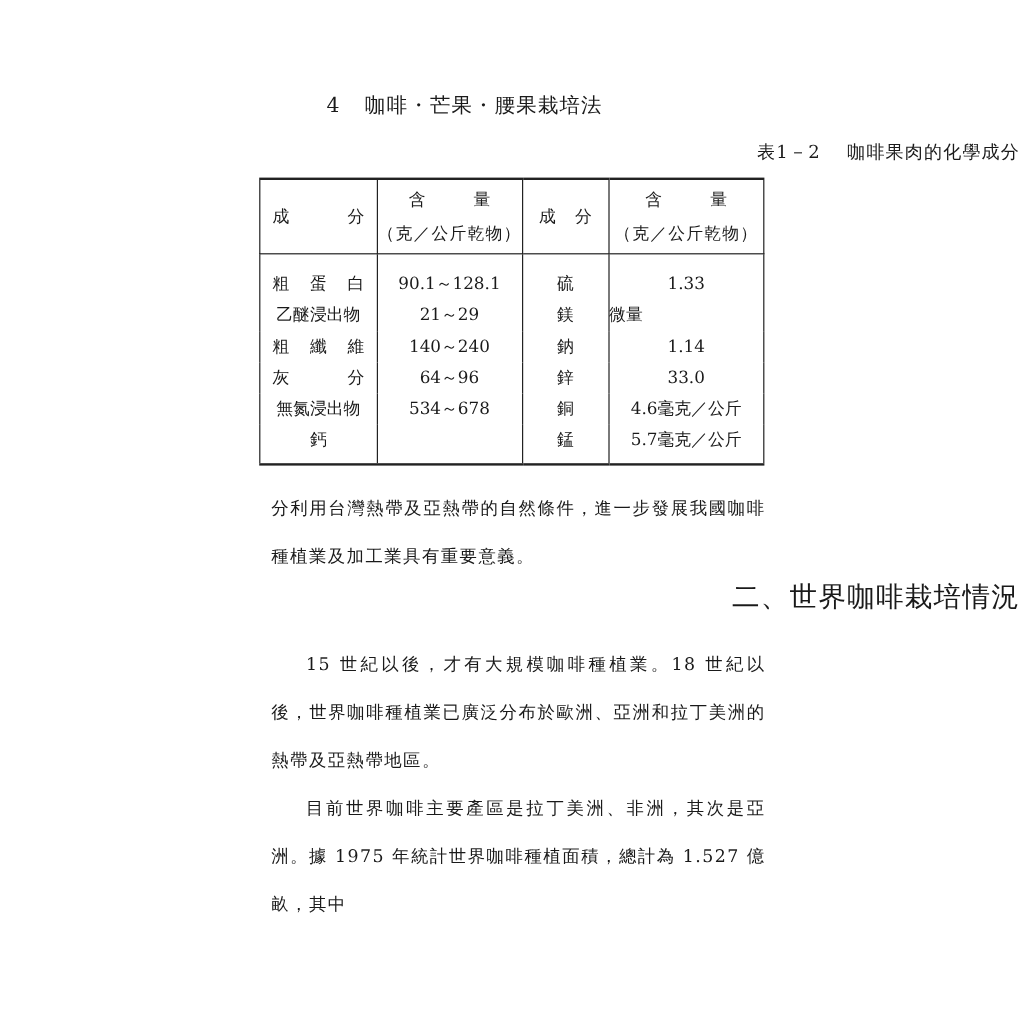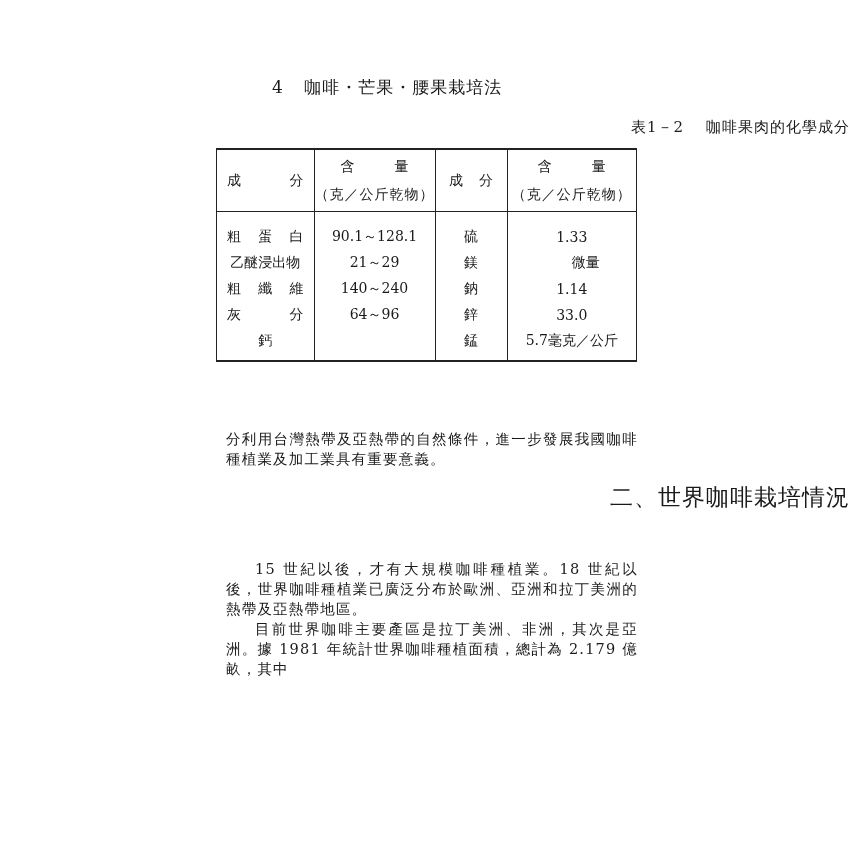--- a/index.html
+++ b/index.html
@@ -21,21 +21,21 @@
   table.comp tr.last td { border-bottom:2px solid #222; }
   table.comp td { height:26px; text-align:center; }
   table.comp tr.first td { padding-top:12px; }
   table.comp tr.last td { padding-bottom:6px; }
   .c1 { width:99px; } .c2 { width:120px; } .c3 { width:73px; } .c4 { width:129px; }
   .head-cell-split { display:flex; justify-content:space-between; padding:0 10px; }
   .head-cell-split2 { display:flex; justify-content:center; gap:16px; }
   .qty-line1 { display:flex; justify-content:center; gap:40px; margin-bottom:10px; }
   .qty-line2 { text-align:center; white-space:nowrap; letter-spacing:1px; }
   .name-spread { display:flex; justify-content:space-between; padding:0 10px; }
-  .body-text { left:226px; width:412px; font-size:14.5px; line-height:20px; letter-spacing:1.2px; text-align:justify;margin-top:25px; }
+  .body-text { left:226px; width:412px; font-size:14.5px; line-height:40px; letter-spacing:1.2px; text-align:justify; }
   .para { margin:0; }
   .indent { text-indent:2em; }
   .section-title { left:0; width:850px; top:482px; text-align:right; font-family:"DejaVu Sans","Liberation Sans",sans-serif; font-size:23px; letter-spacing:1px; }
 </style>
 </head>
 <body>
 
 <div class="abs running-head">
   <span class="pno">4</span>
   <span>咖啡・芒果・腰果栽培法</span>
@@ -84,21 +84,21 @@
           </div>
         </td>
     <td>90.1～128.1</td>
     <td>硫</td>
     <td>1.33</td>
   </tr>
   <tr>
     <td>乙醚浸出物</td>
     <td>21～29</td>
     <td>鎂</td>
-    <td style="text-align:center;padding-left:28px;">微量</td>
+    <td style="text-align:left;">微量</td>
   </tr>
   <tr>
     <td>
           <div class="name-spread">
             <span>粗</span>
             <span>纖</span>
             <span>維</span>
           </div>
         </td>
     <td>140～240</td>
@@ -109,31 +109,37 @@
     <td>
           <div class="name-spread">
             <span>灰</span>
             <span>分</span>
           </div>
         </td>
     <td>64～96</td>
     <td>鋅</td>
     <td>33.0</td>
   </tr>
+  <tr>
+    <td>無氮浸出物</td>
+    <td>534～678</td>
+    <td>銅</td>
+    <td>4.6毫克／公斤</td>
+  </tr>
   <tr class="last">
     <td>鈣</td>
     <td></td>
     <td>錳</td>
     <td>5.7毫克／公斤</td>
   </tr>
 </tbody>
   </table>
 
 <div class="abs body-text" style="top:404px;">
   <p class="para">分利用台灣熱帶及亞熱帶的自然條件，進一步發展我國咖啡種植業及加工業具有重要意義。</p>
 </div>
 
 <div class="abs section-title">二、世界咖啡栽培情況</div>
 
 <div class="abs body-text" style="top:534px;">
   <p class="para indent">15 世紀以後，才有大規模咖啡種植業。18 世紀以後，世界咖啡種植業已廣泛分布於歐洲、亞洲和拉丁美洲的熱帶及亞熱帶地區。</p>
-  <p class="para indent">目前世界咖啡主要產區是拉丁美洲、非洲，其次是亞洲。據 1981 年統計世界咖啡種植面積，總計為 2.179 億畝，其中</p>
+  <p class="para indent">目前世界咖啡主要產區是拉丁美洲、非洲，其次是亞洲。據 1975 年統計世界咖啡種植面積，總計為 1.527 億畝，其中</p>
 </div>
 
 </body></html>

